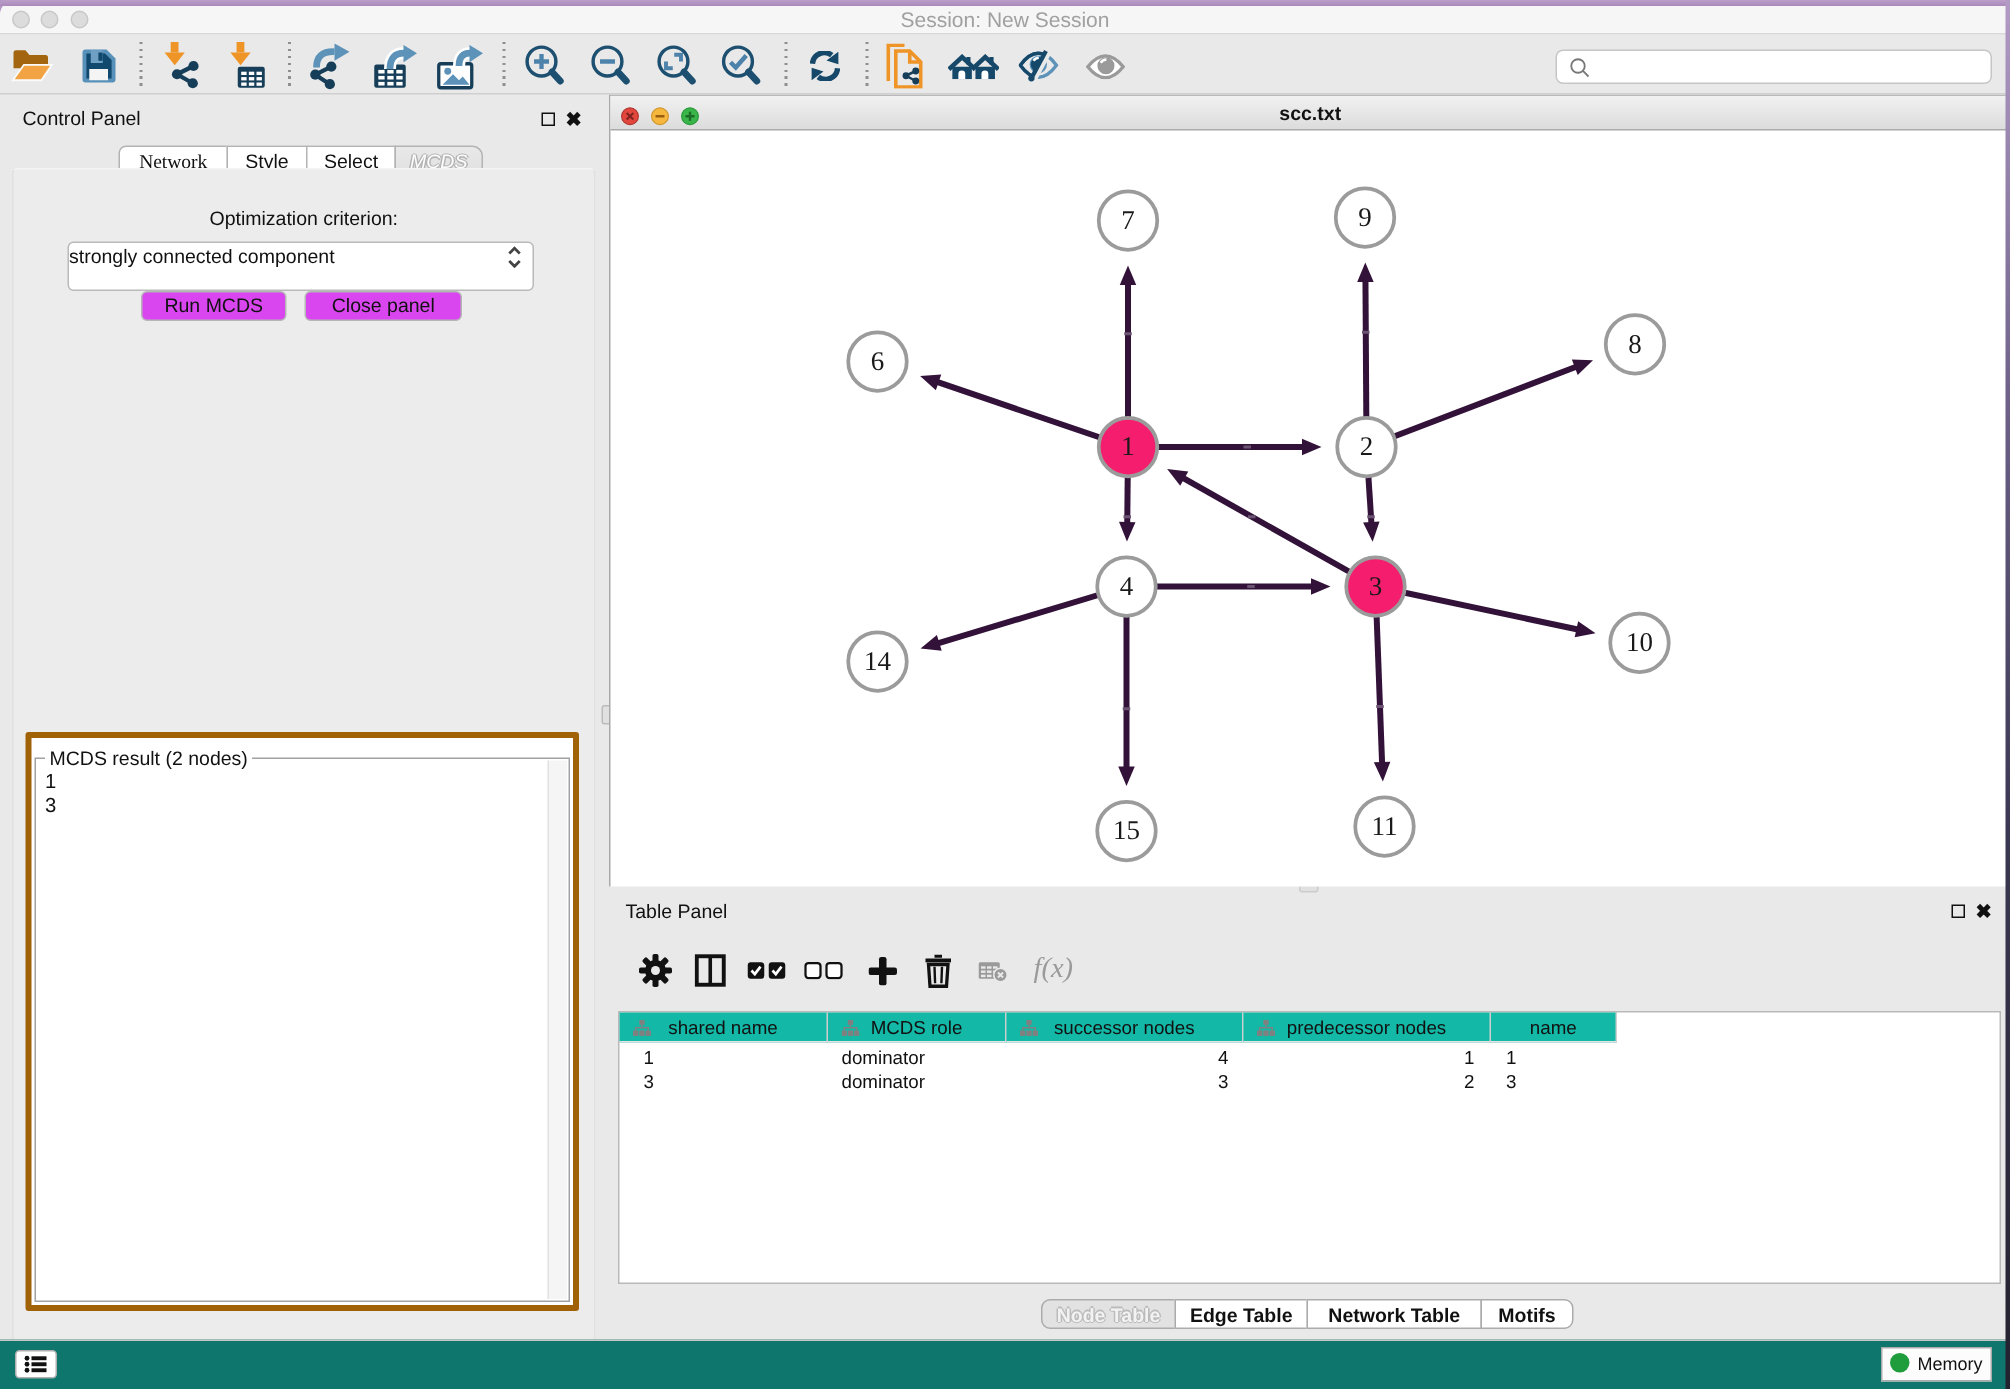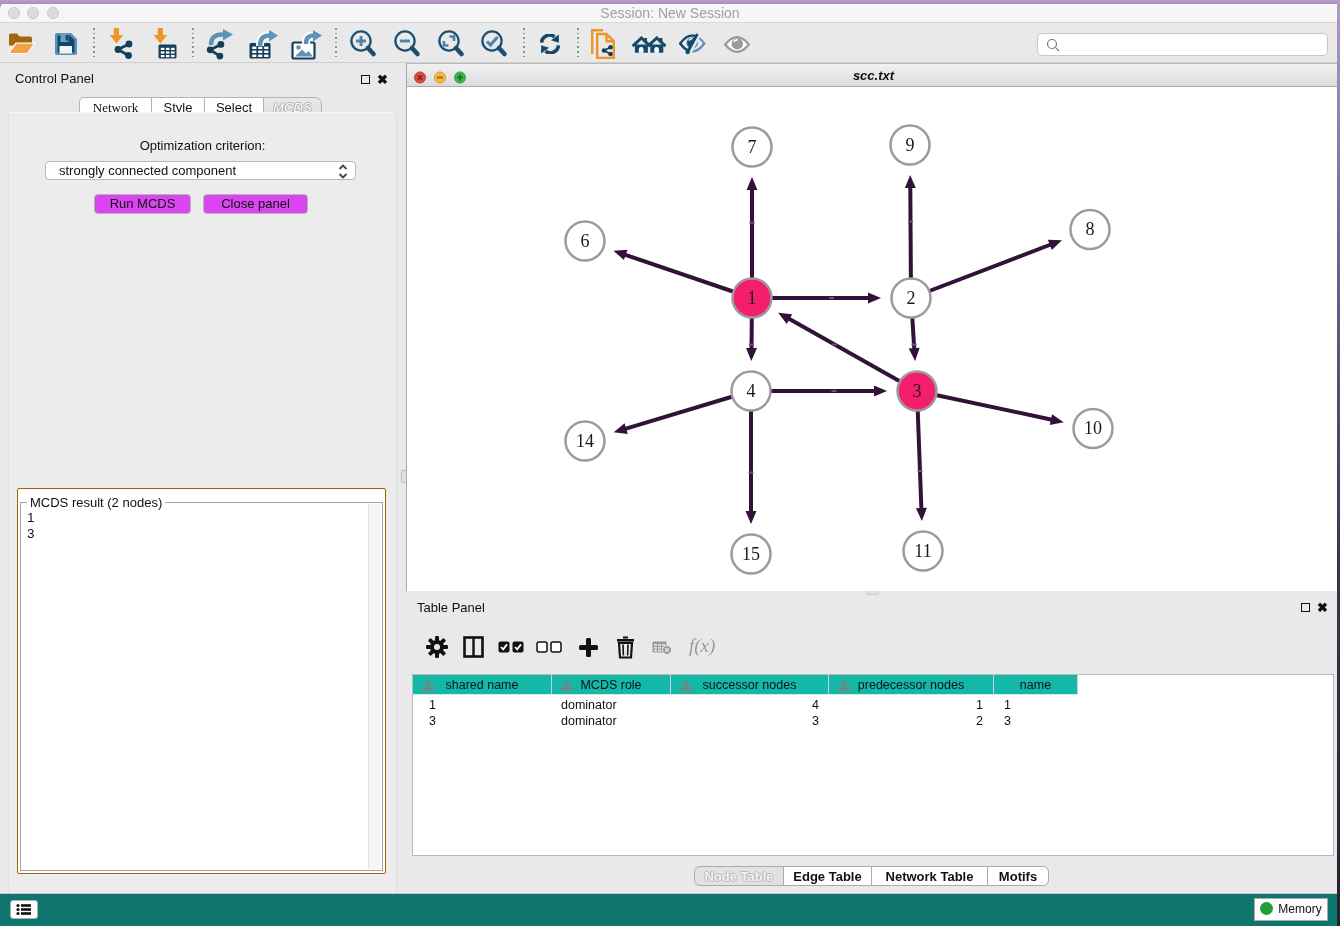--- a/index.html
+++ b/index.html
@@ -26,39 +26,39 @@
   .cp-title { position:absolute; left:15px; top:8px; font-size:13px; color:#111; }
   .panel-x { position:absolute; font-weight:bold; color:#111; font-size:13px; }
   .panel-sq { position:absolute; width:9px; height:9px; border:1.5px solid #111; }
   .cp-tab { position:absolute; top:34px; height:21px; background:#fff; border:1px solid #b3b3b3;
             font-size:13px; color:#111; text-align:center; line-height:19px; }
   .cp-content { position:absolute; left:8px; top:49px; width:389px; height:829px;
                 background:#ececec; border:1px solid #e0e0e0; border-top:1px solid #f5f5f5;
                 border-radius:4px; }
   .opt-label { position:absolute; left:0; top:25px; width:100%; text-align:center;
                font-size:13px; color:#111; }
-  .selectbox { position:absolute; left:36px; top:48px; width:311px; height:19px;
+  .selectbox { position:absolute; left:36px; top:48px; width:311px; height:33px;
                background:#fff; border:1px solid #b9b9b9; border-radius:4px;
-               font-size:13px; color:#111; line-height:17px; padding-left:13px; }
+               font-size:13px; color:#111; line-height:17px; }
   .btn { position:absolute; height:20px; background:#d946ef; border:1px solid #b6b6b6;
          border-radius:4px; font-size:13px; color:#111; text-align:center; line-height:18px; }
   .whitebox { position:absolute; left:8px; top:375px; width:369px; height:386px;
-              background:#fff; border:1px solid #a16207; border-radius:2px; }
+              background:#fff; border:4px solid #a16207; border-radius:2px; }
   .fieldset { position:absolute; left:2px; top:13px; right:2px; bottom:2px;
               border:1px solid #a2a2a2; background:#fff; }
   .fs-legend { position:absolute; left:6px; top:-8px; background:#fff; padding:0 3px;
                font-size:13px; color:#111; z-index:2; }
 
   
   .netwin { position:absolute; left:406px; top:63px; width:934px; height:528px;
             background:#fff; border-left:1px solid #a9a9a9; border-top:1px solid #b9b9b9; }
   .net-titlebar { position:absolute; left:0; top:0; width:100%; height:23px;
                   background:linear-gradient(#f1f1f1,#dcdcdc); border-bottom:1px solid #aaa; }
   .net-title { position:absolute; top:4px; width:100%; text-align:center; font-size:13px;
-               color:#111; font-weight:bold;font-style:italic; }
+               color:#111; font-weight:bold; }
 
   
   .tpanel { position:absolute; left:406px; top:592px; width:934px; height:301px; }
   .tp-title { position:absolute; left:11px; top:8px; font-size:13px; color:#111; }
   .tbl { position:absolute; left:6px; top:82px; width:922px; height:182px; background:#fff;
          border:1px solid #b9b9b9; }
   .thead { position:absolute; left:0; top:0; height:20px; background:#14b8a6;
            border-right:1px solid #cfcfcf; border-bottom:1px solid #e3e3e3; font-size:12.5px; color:#111;
            text-align:center; line-height:20px; }
   .hicon { position:absolute; left:9px; top:5px; }

